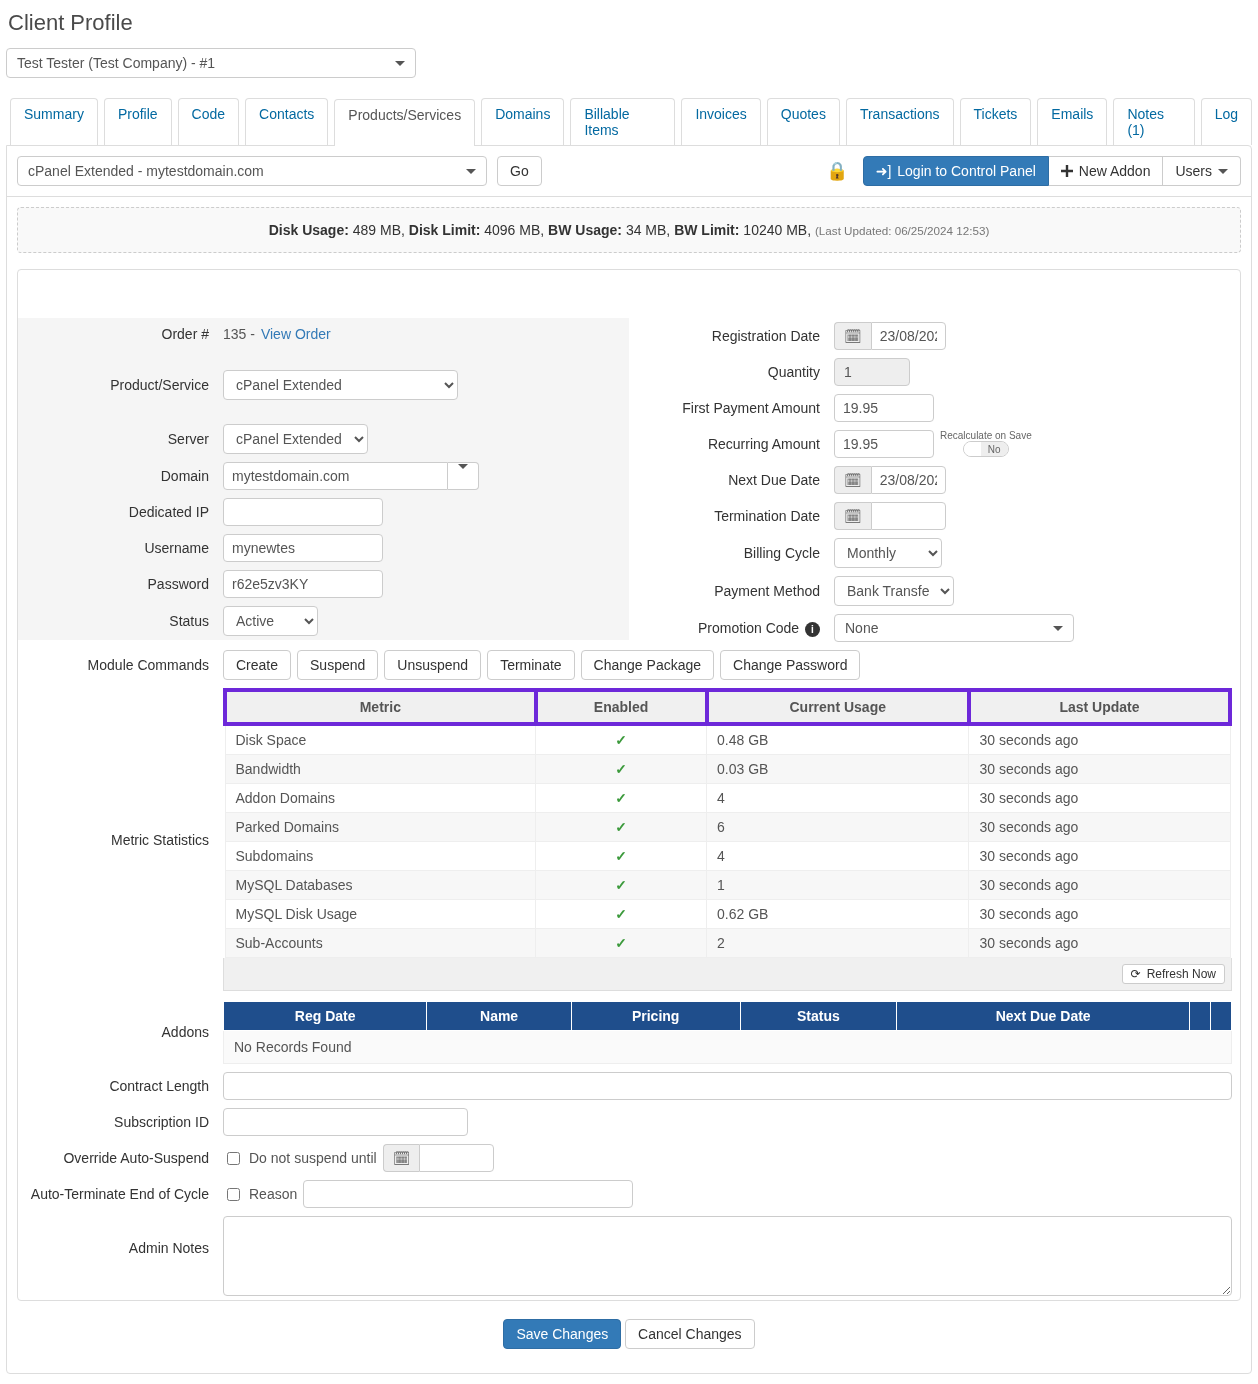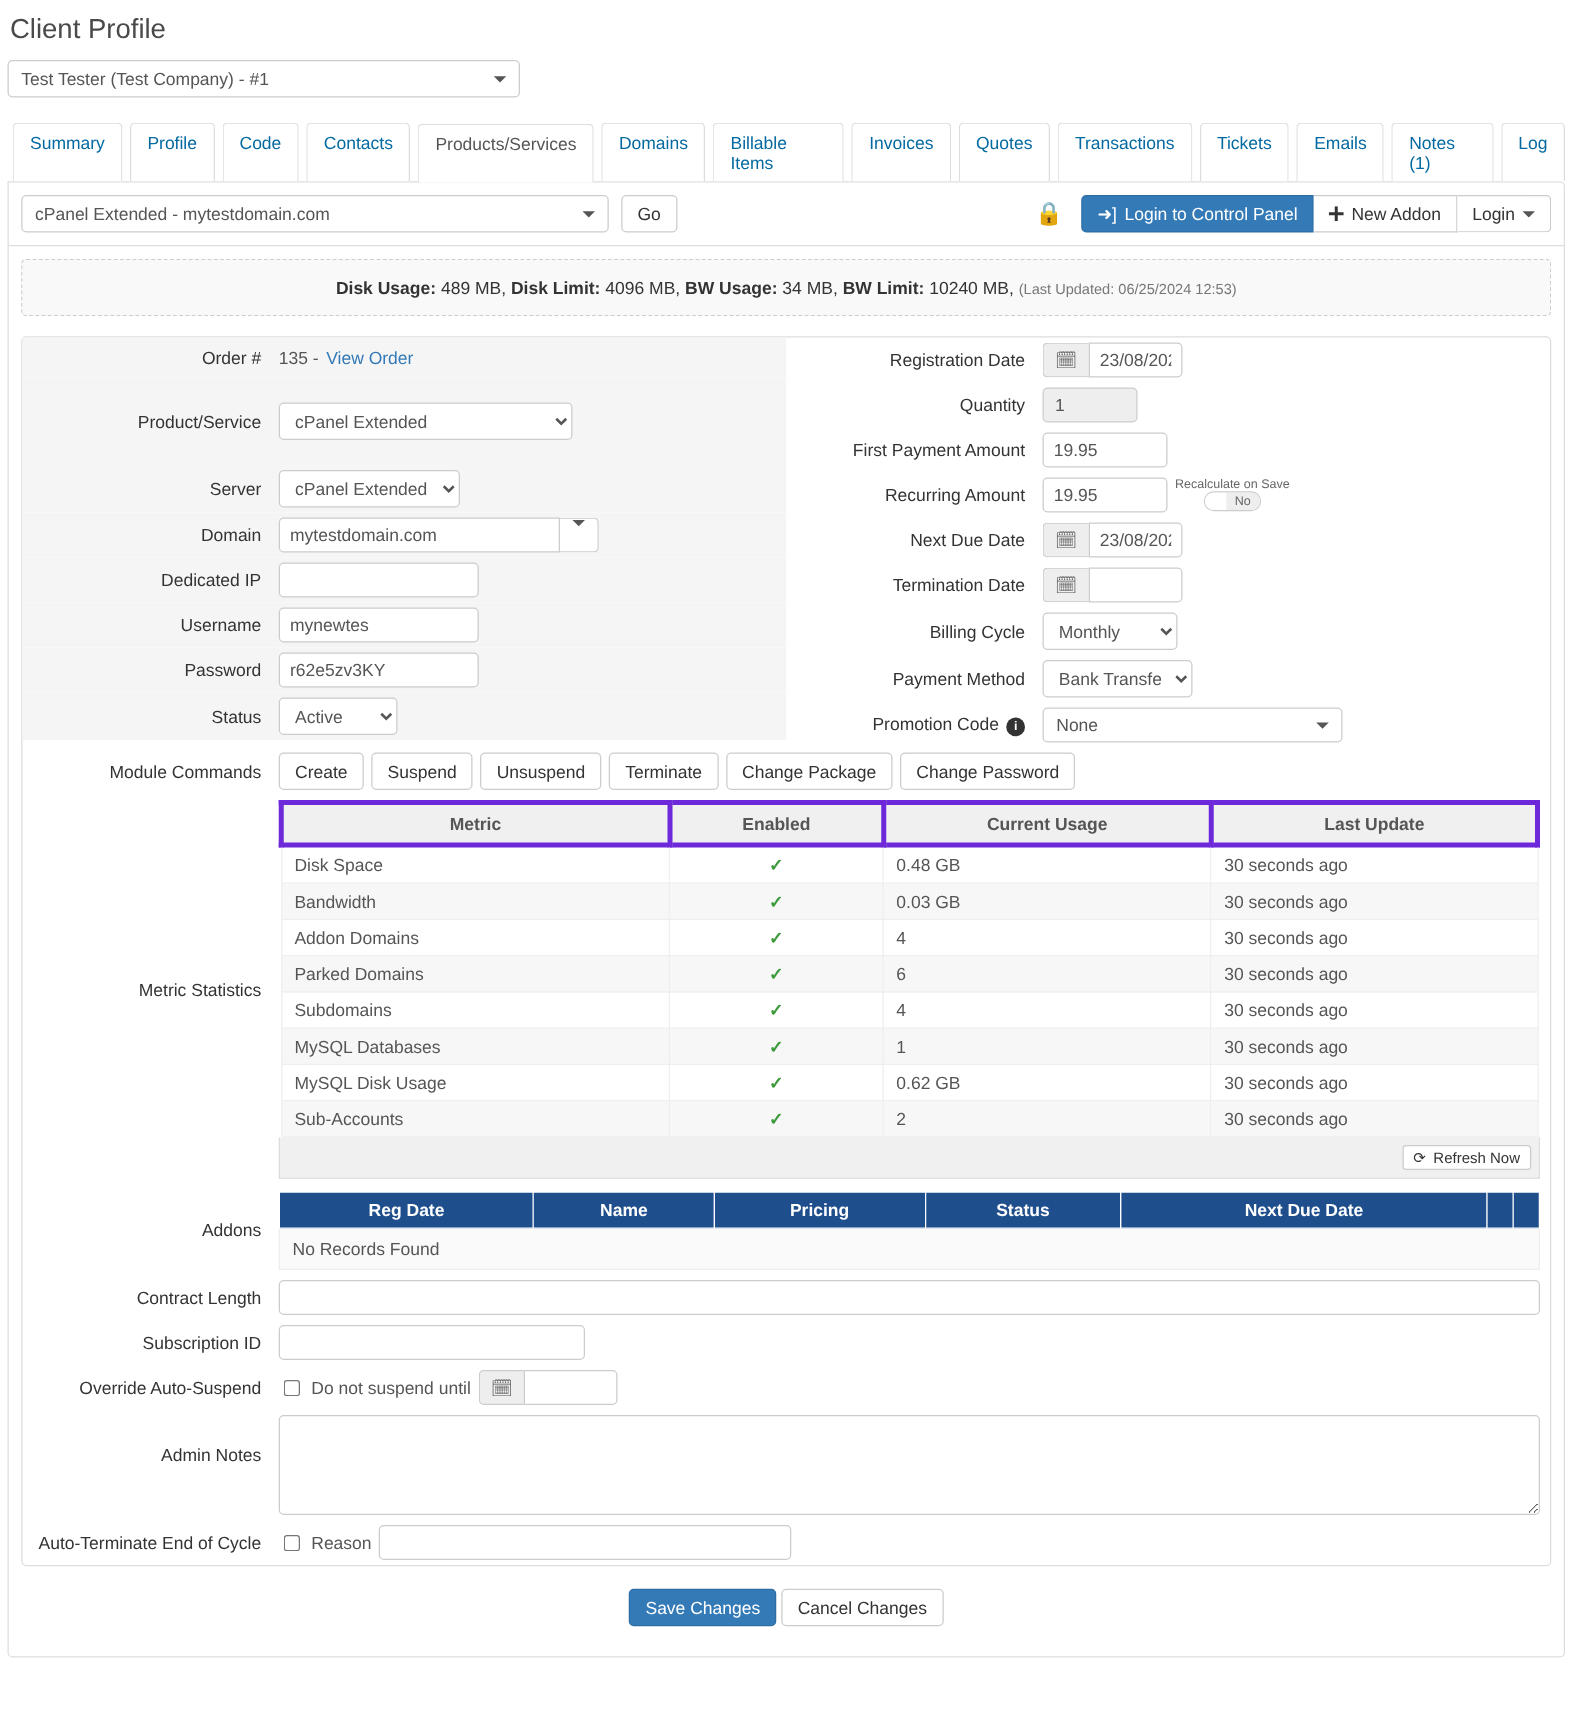--- a/index.html
+++ b/index.html
@@ -48,21 +48,21 @@
 
   .usage-bar {
     margin:10px; padding:14px; text-align:center; border:1px dashed #ccc; border-radius:4px;
     background:#f9f9f9; font-size:14px; color:#333;
   }
   .usage-bar small { color:#777;}
 
   .inner { padding:6px 10px 14px 10px; }
   .form-panel { border:1px solid #ddd; border-radius:4px; padding:0; }
   .cols { display:flex; }
-  .col { flex:1; }
+  .col { flex:1;margin-top:48px; }
 
   .row { display:flex; align-items:center; margin:0; }
   .row .lbl { width:205px; text-align:right; padding:8px 14px 8px 6px; color:#333; font-size:14px; flex-shrink:0;}
   .row .fld { flex:1; padding:4px 6px 4px 0; display:flex; align-items:center; gap:6px;}
   .shade { background:#f5f5f5; }
 
   input[type=text], select, textarea {
     border:1px solid #ccc; border-radius:4px; padding:5px 8px; font-size:14px; color:#555;
     background:#fff;
   }
@@ -168,21 +168,21 @@
           <span>➜]</span>
           <span>Login to Control Panel</span>
         </button>
         <button class="btn">
           <svg class="plus" viewBox="0 0 10 10">
               <path d="M4 0h2v4h4v2H6v4H4V6H0V4h4z" fill="#333"></path>
             </svg>
           <span>New Addon</span>
         </button>
         <button class="btn">
-          <span>Login</span>
+          <span>Users</span>
           <span class="caret"></span>
         </button>
       </div>
     </div>
   </div>
 
   <div class="usage-bar">
     <b>Disk Usage:</b> <span>489 MB,</span>
     <b>Disk Limit:</b> <span>4096 MB,</span>
     <b>BW Usage:</b> <span>34 MB,</span>
@@ -469,38 +469,38 @@
             <input type="checkbox" style="">
             <span>Do not suspend until</span>
           </label>
           <div class="input-group">
             <span class="ig-addon">🗓</span>
             <input type="text" style="width: 75px;">
           </div>
         </div>
       </div>
 
-      <div class="row wide-row" style="align-items:flex-start;">
-        <div class="lbl" style="padding-top:28px">Admin Notes</div>
-        <div class="fld" style="padding-right:8px;">
-            <textarea class="notes" style=""></textarea>
-          </div>
-      </div>
-
       <div class="row wide-row">
         <div class="lbl">Auto-Terminate End of Cycle</div>
         <div class="fld">
           <label style="display:flex; align-items:center; gap:6px;">
             <input type="checkbox" style="">
             <span>Reason</span>
           </label>
           <input type="text" style="width: 330px;">
         </div>
       </div>
 
+      <div class="row wide-row" style="align-items:flex-start;">
+        <div class="lbl" style="padding-top:28px">Admin Notes</div>
+        <div class="fld" style="padding-right:8px;">
+            <textarea class="notes" style=""></textarea>
+          </div>
+      </div>
+
     </div>
 
     <div class="footer-actions">
       <button class="btn btn-primary">Save Changes</button>
       <button class="btn">Cancel Changes</button>
     </div>
   </div>
 </div>
 
 </body></html>

